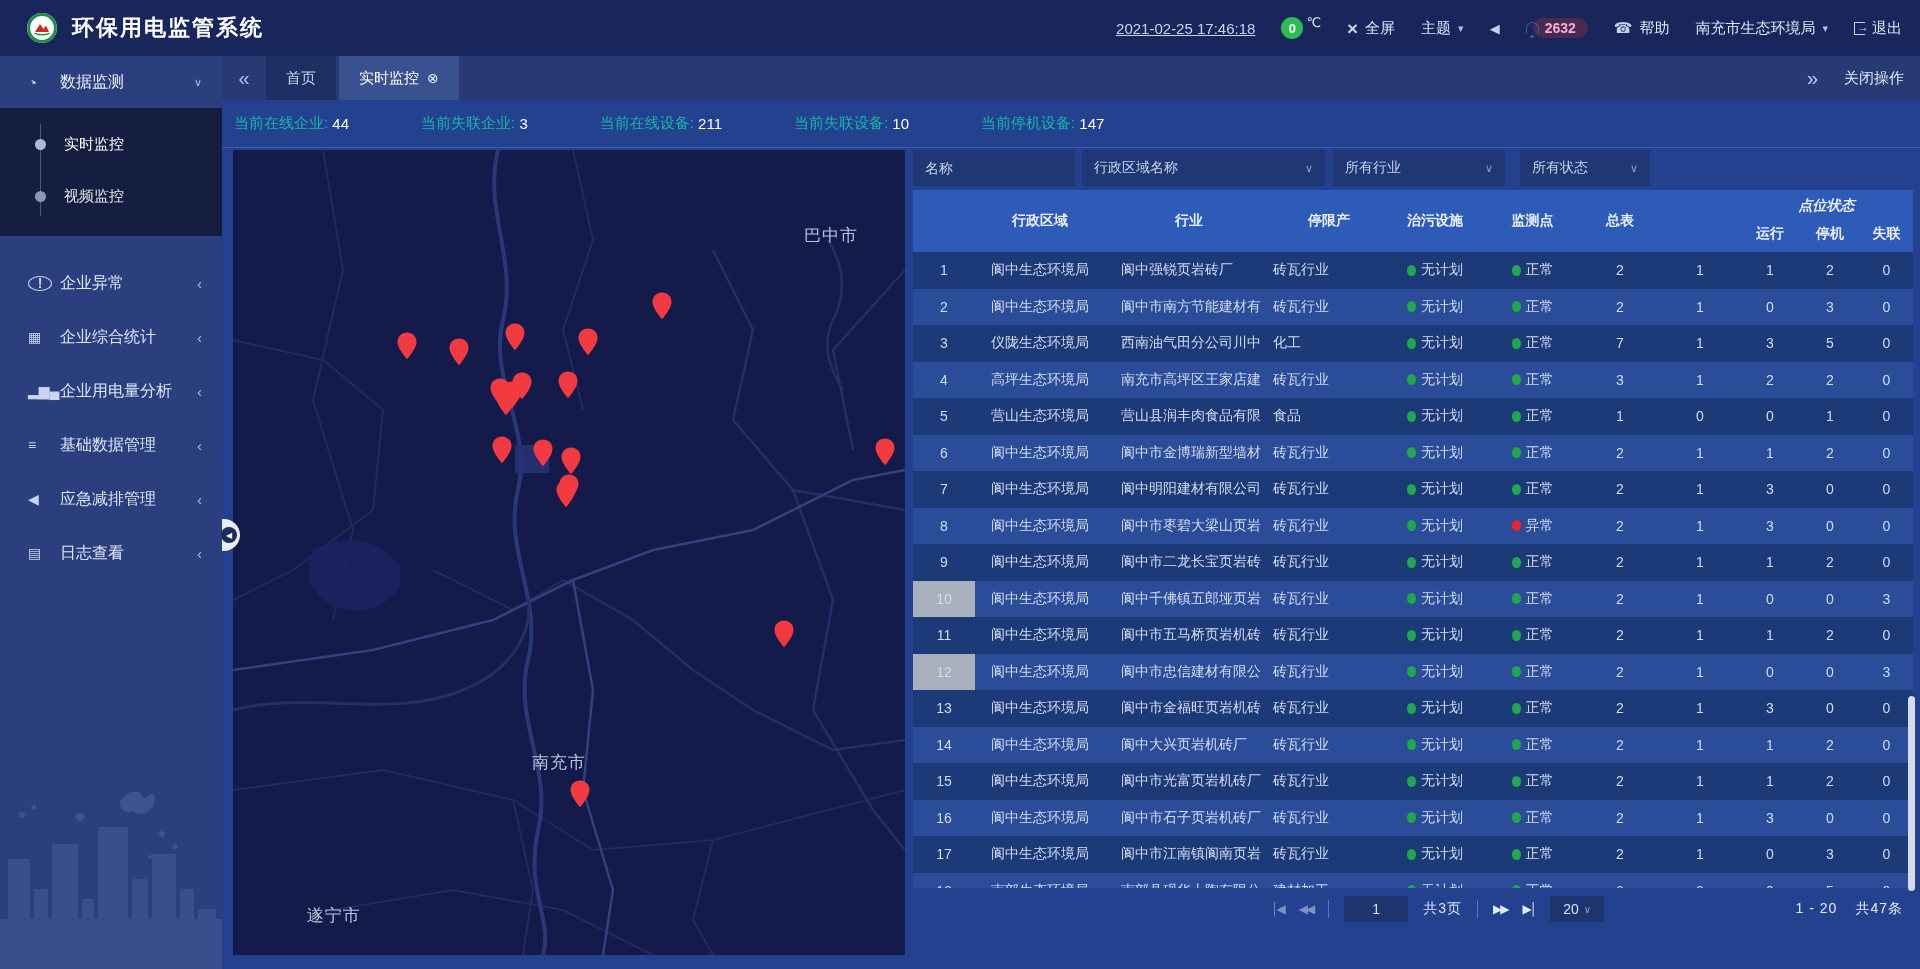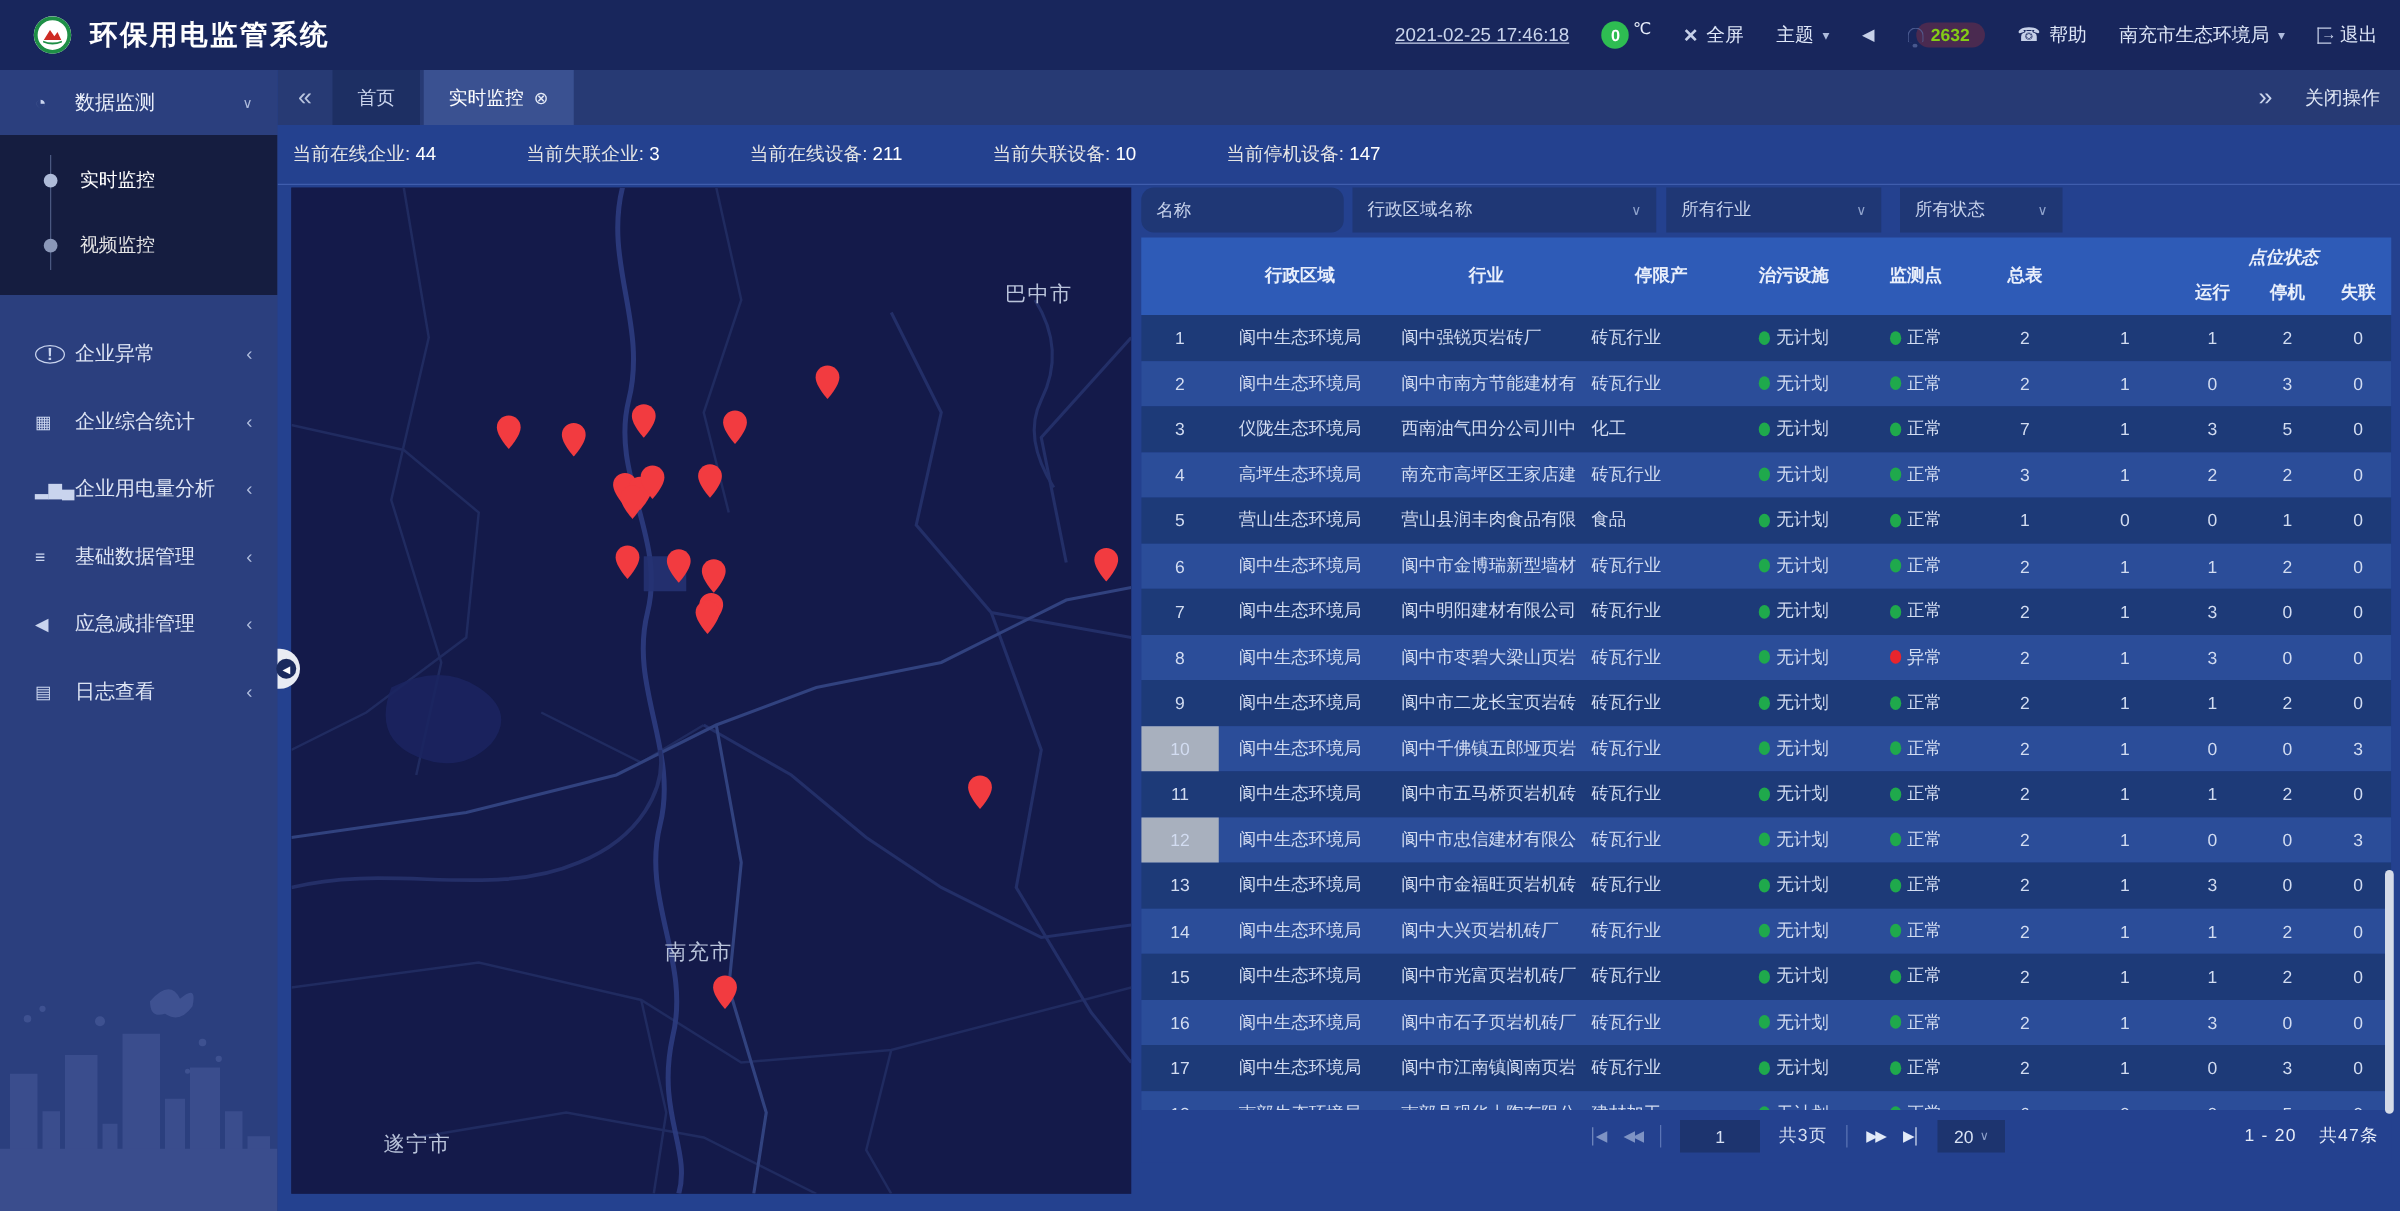--- a/index.html
+++ b/index.html
@@ -21,21 +21,21 @@
   .h-item { display:flex; align-items:center; gap:7px; color:#DFE7F8; font-size:15px; cursor:pointer; }
   .glyph-icon { color:#C6D0E8; font-style:normal; }
   .fs-glyph { font-size:19px; font-weight:bold; line-height:1; }
   .caret { font-size:11px; color:#AEBBDC; }
   .speaker { font-size:13px; }
   .bell-wrap { display:flex; align-items:center; gap:2px; position:relative; }
   .bell-shape { width:13px; height:12px; border:1.5px solid #55659B; border-bottom:0;
     border-radius:7px 7px 2px 2px; opacity:.8; position:relative; }
   .bell-shape::after { content:""; position:absolute; left:3px; bottom:-4px; width:4px; height:3px;
     border-radius:50%; background:#55659B; }
-  .badge { background:#4A2A50; color:#84cc16; font-size:14px; font-weight:bold;
+  .badge { background:#4A2A50; color:#f9a8d4; font-size:14px; font-weight:bold;
     border-radius:10px; padding:2px 12px; margin-left:-8px; }
   .phone-glyph { font-size:15px; }
   .exit-icon { width:11px; height:13px; border:1.5px solid #C6D0E8; border-right:0; position:relative; display:inline-block; }
   .exit-icon span { position:absolute; left:2px; top:-3px; font-size:12px; color:#C6D0E8; }
 
   
   .sidebar { position:absolute; left:0; top:56px; width:222px; height:913px; background:#2B3F7E; z-index:20; overflow:hidden; }
   .menu-group { height:52px; display:flex; align-items:center; padding:0 20px 0 28px; color:#EAEFFA; font-size:16px; cursor:pointer; }
   .menu-group .s-icon { width:24px; font-size:15px; color:#C9D4EE; }
   .menu-group .s-label { flex:1; margin-left:8px; }
@@ -75,39 +75,39 @@
     color:#CAD4EC; background:#1D2F63; cursor:pointer; }
   .tab.active { background:#3A5191; color:#FFFFFF; margin-left:3px; }
   .tab-close { font-size:14px; color:#E5EBF8; }
   .tabbar-right { position:absolute; right:16px; display:flex; align-items:center; gap:26px; }
   .tabbar-right .arr { font-size:20px; color:#CAD4EC; cursor:pointer; }
   .close-ops { color:#E2E9F7; font-size:15px; cursor:pointer; }
 
   .statsbar { position:absolute; left:0; top:44px; width:100%; height:48px; display:flex; align-items:center;
     padding-left:12px; border-bottom:1px solid #3F5DAD; }
   .stat { display:flex; align-items:center; margin-right:72px; font-size:15px; }
-  .stat .s-lab { color:#e5e5e5; }
+  .stat .s-lab { color:#14b8a6; }
   .stat .s-lab::after { content:": "; white-space:pre; }
   .stat .s-val { color:#FFFFFF; }
 
   
   .map { position:absolute; left:11px; top:94px; width:672px; height:805px; background:#141A4A; overflow:hidden; }
   .map svg.roads { position:absolute; inset:0; }
   .map-label { position:absolute; transform:translate(-50%,-50%); color:#B9C3DA; font-size:17px; letter-spacing:1px; }
   .map-pin { position:absolute; width:22px; height:29px; transform:translate(-50%,-88%); cursor:pointer; }
   .map-pin svg { width:100%; height:100%; display:block; }
   .map-pin path { fill:#F23B40; }
 
   
   .panel { position:absolute; left:691px; top:94px; width:1000px; height:805px;
     --cols: 62px 130px 168px 112px 100px 95px 80px 80px 60px 60px 53px; }
   .filters { position:absolute; left:0; top:0; width:100%; height:36px; }
   .f-field { position:absolute; top:0; height:36px; background:#1F3775; color:#C8D3EC; font-size:14px;
     border:0; padding:0 12px; display:flex; align-items:center; }
-  input.f-field { outline:none;border-radius:10px; }
+  input.f-field { outline:none; }
   input.f-field::placeholder { color:#C8D3EC; opacity:1; }
   .f-select { justify-content:space-between; cursor:pointer; }
   .f-chev { color:#8FA2CC; font-size:11px; }
 
   .thead { position:absolute; left:0; top:40px; width:100%; height:62px; background:#2E5BB7;
     display:grid; grid-template-columns:var(--cols); grid-template-rows:26px 36px;
     color:#E9EFFB; font-weight:bold; font-size:14px; }
   .th { grid-row:1/3; display:flex; align-items:center; justify-content:center; }
   .th-group { grid-column:9/12; grid-row:1; display:flex; align-items:flex-end; justify-content:center;
     font-style:italic; padding-bottom:1px; }

